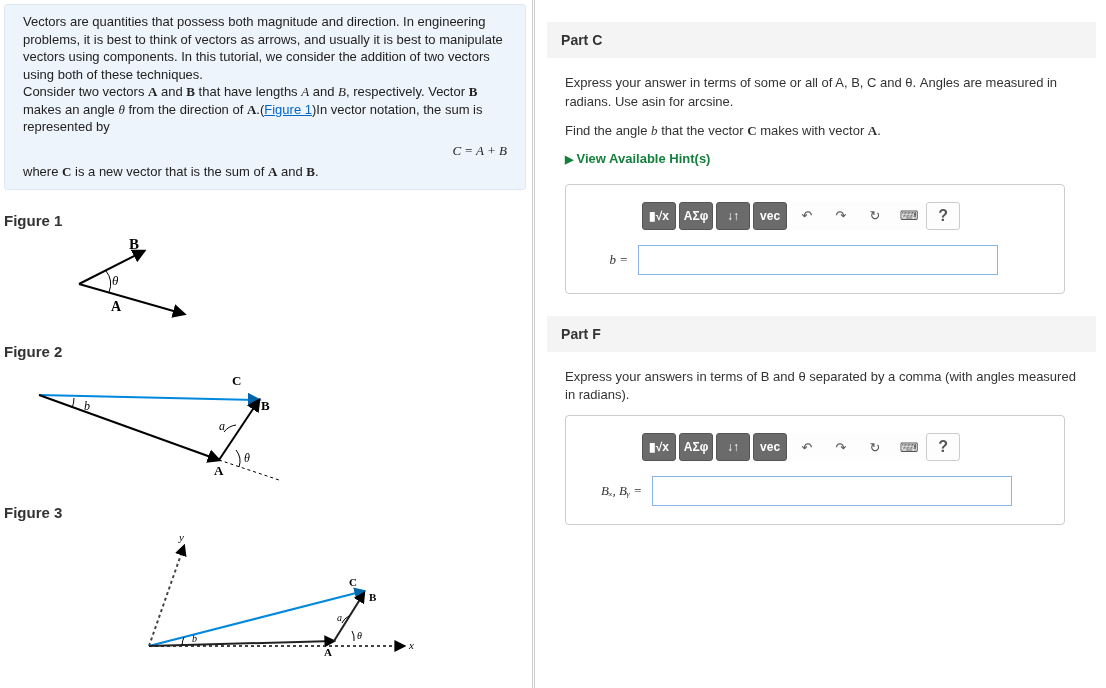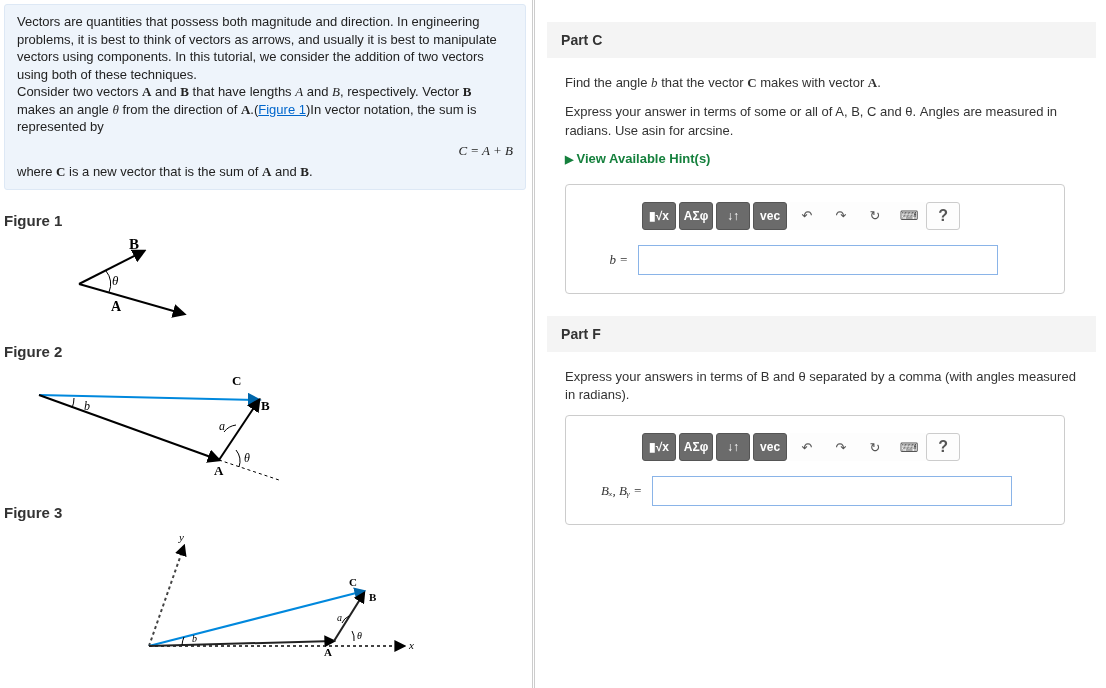--- a/index.html
+++ b/index.html
@@ -24,21 +24,21 @@
     width: 596px;
     height: 100%;
     overflow-y: auto;
     border-left: 3px double #ccc;
     padding: 0 10px 0 12px;
   }
   .intro-box {
     background: #eef4fb;
     border: 1px solid #dde8f5;
     border-radius: 3px;
-    padding: 8px 12px;
+    padding: 8px 18px;
     margin: 4px 0 22px 0;
     font-family: "Arial Narrow", Arial, sans-serif;
     font-stretch: condensed;
     line-height: 1.35;
     color: #222;
   }
   .intro-box .eq {
     text-align: right;
     font-style: italic;
     margin: 6px 0 4px 0;
@@ -211,24 +211,24 @@
       <text x="233" y="108" font-family="Georgia" font-style="italic" font-size="10">θ</text>
     </svg>
   </div>
 
 </div>
 
 <div class="right-panel">
 
   <div class="part-header">Part C</div>
   <div class="question-block">
+    <p class="q-text">Express your answer in terms of some or all of A, B, C and θ. Angles are measured in radians. Use asin for arcsine.</p>
     <p class="q-text">
       <span>Find the angle </span><span class="serif ital">b</span><span> that the vector </span><span class="serif bold">C</span><span> makes with vector </span><span class="serif bold">A</span><span>.</span>
     </p>
-    <p class="q-text">Express your answer in terms of some or all of A, B, C and θ. Angles are measured in radians. Use asin for arcsine.</p>
     <span class="hints">View Available Hint(s)</span>
 
     <div class="answer-box">
       <div class="toolbar">
         <span class="tb-btn dark">▮√x</span>
         <span class="tb-btn dark">ΑΣφ</span>
         <span class="tb-btn dark">↓↑</span>
         <span class="tb-btn dark">vec</span>
         <span class="tb-btn">↶</span>
         <span class="tb-btn">↷</span>

